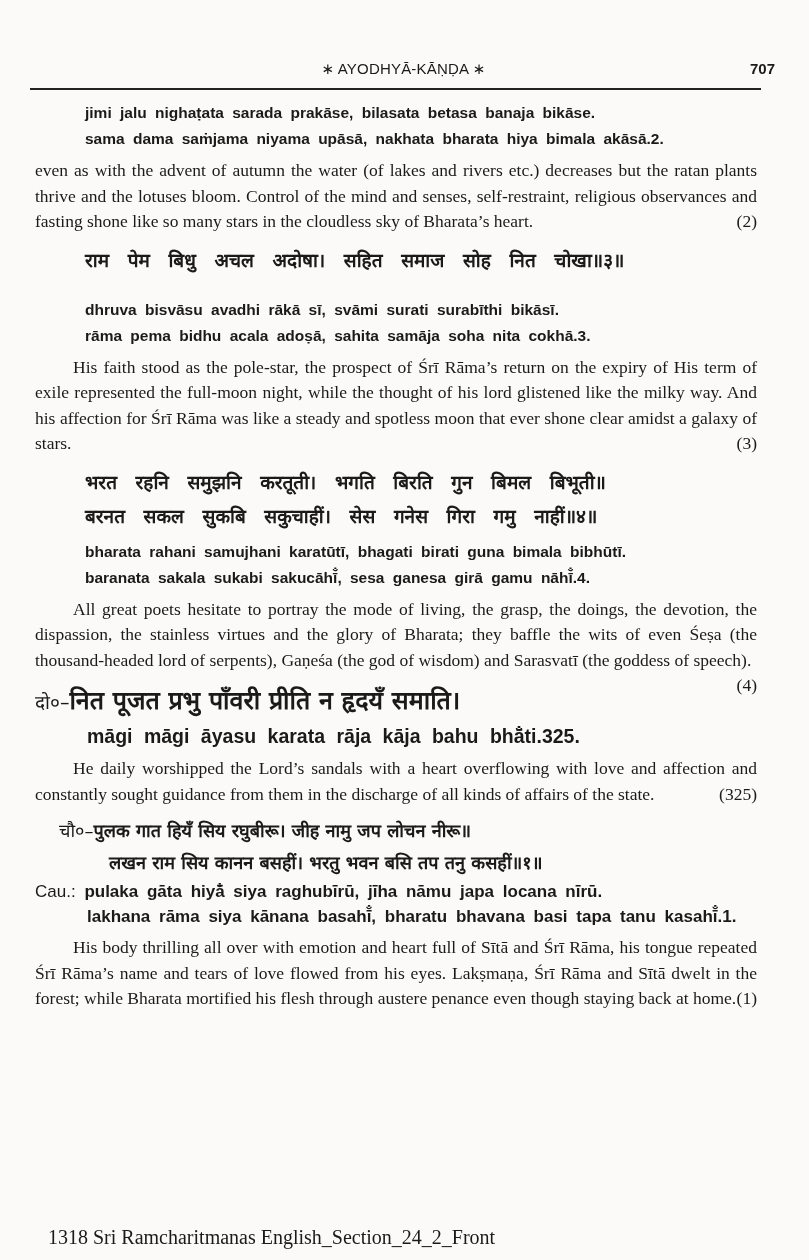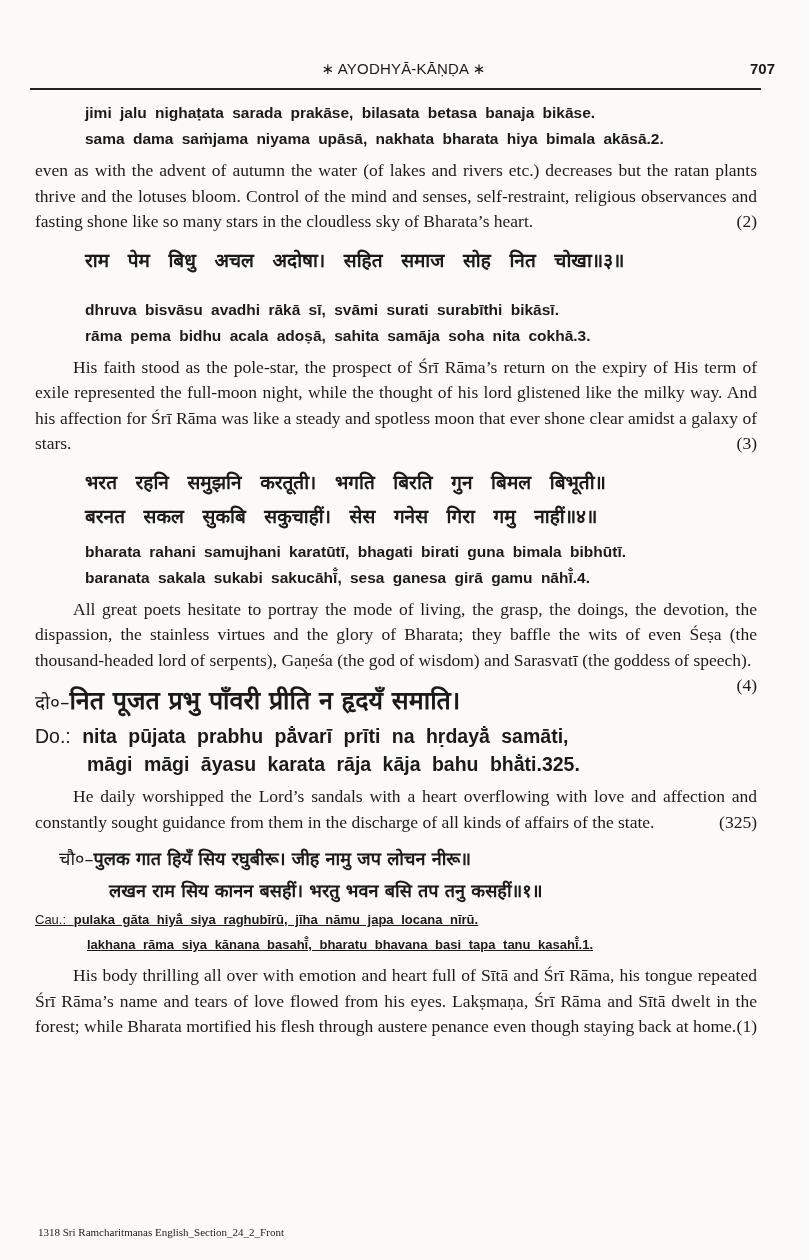--- a/index.html
+++ b/index.html
@@ -27,25 +27,25 @@
   .deva-lg { font-family:"DejaVu Sans", sans-serif; font-size:25px; line-height:40px; font-weight:bold; }
   .deva-lg .lbl { font-size:19px; font-weight:normal; }
   .deva-lg .l2 { padding-left:48px; }
   .deva-chau { font-family:"DejaVu Sans", sans-serif; font-size:18px; line-height:32px; font-weight:bold;margin-left:24px; }
   .deva-chau .l2 { padding-left:50px; }
   .deva-chau .lbl { font-weight:normal; }
   .do-translit { font-family:"Liberation Sans", sans-serif; font-weight:bold; font-size:19.5px;
     line-height:28px; word-spacing:6px; }
   .do-translit .lbl { font-weight:normal; }
   .do-translit .l2 { padding-left:52px; }
-  .cau-translit { font-family:"Liberation Sans", sans-serif; font-weight:bold; font-size:13px;
-    line-height:25px; word-spacing:4px;text-decoration:underline; }
+  .cau-translit { font-family:"Liberation Sans", sans-serif; font-weight:bold; font-size:17px;
+    line-height:25px; word-spacing:4px; }
   .cau-translit .lbl { font-weight:normal; }
   .cau-translit .l2 { padding-left:52px; }
-  .footer { position:absolute; left:38px; top:1226px; font-size:11px; }
+  .footer { position:absolute; left:48px; top:1226px; font-size:20px; }
 </style>
 </head>
 <body>
 
 <div class="header">
   <div class="running-title">∗ AYODHYĀ-KĀṆḌA ∗</div>
   <div class="page-num">707</div>
 </div>
 <div class="rule"></div>
 
@@ -82,21 +82,20 @@
   </div>
   <div class="prose">
     <span class="indent"></span><span>All great poets hesitate to portray the mode of living, the grasp, the doings, the devotion, the dispassion, the stainless virtues and the glory of Bharata; they baffle the wits of even Śeṣa (the thousand-headed lord of serpents), Gaṇeśa (the god of wisdom) and Sarasvatī (the goddess of speech).</span>
     <span class="num">(4)</span>
   </div>
 
   <div class="deva-lg">
     <div><span class="lbl">दो०–</span><span>नित पूजत प्रभु पाँवरी प्रीति न हृदयँ समाति।</span></div>
   </div>
   <div class="do-translit">
-    <div><span class="lbl">Do.:</span> <span>nita pūjata prabhu pā̐varī prīti na hṛdayā̐ samāti,</span></div>
     <div class="l2">māgi māgi āyasu karata rāja kāja bahu bhā̐ti.325.</div>
   </div>
   <div class="prose">
     <span class="indent"></span><span>He daily worshipped the Lord’s sandals with a heart overflowing with love and affection and constantly sought guidance from them in the discharge of all kinds of affairs of the state.</span>
     <span class="num">(325)</span>
   </div>
 
   <div class="deva-chau">
     <div><span class="lbl">चौ०–</span><span>पुलक गात हियँ सिय रघुबीरू। जीह नामु जप लोचन नीरू॥</span></div>
     <div class="l2">लखन राम सिय कानन बसहीं। भरतु भवन बसि तप तनु कसहीं॥१॥</div>

